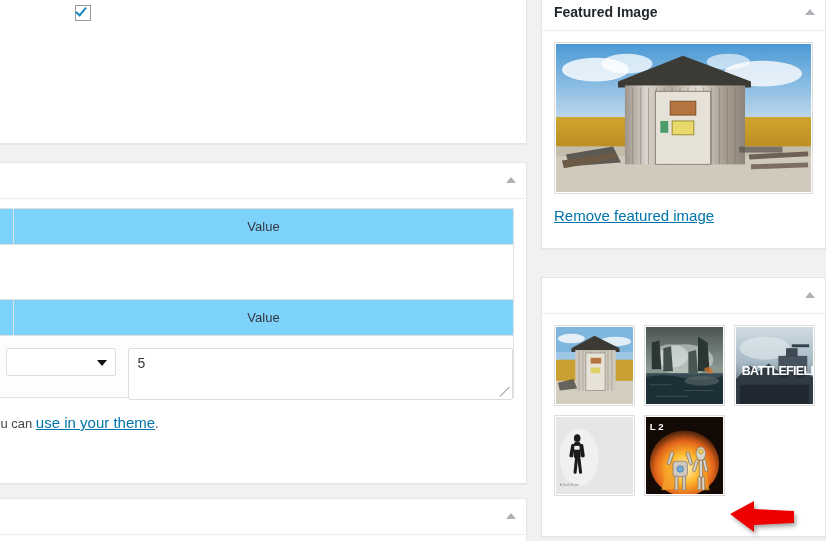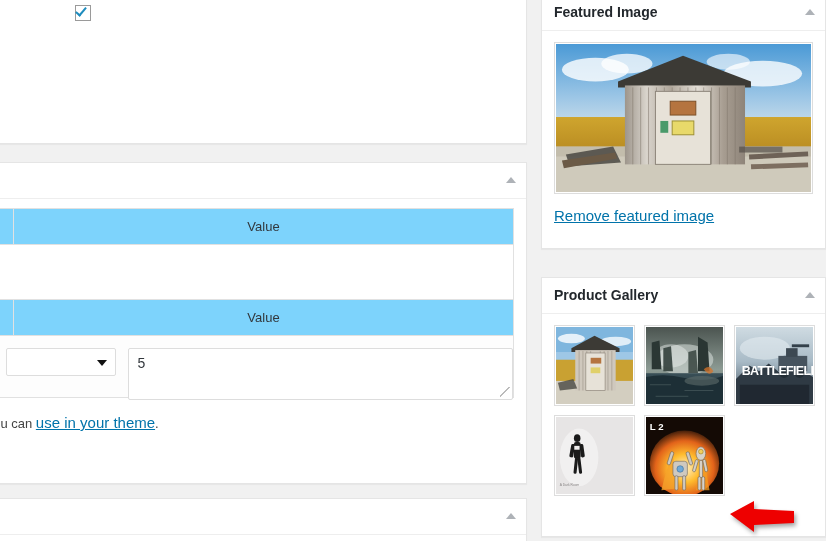--- a/index.html
+++ b/index.html
@@ -326,21 +326,20 @@
         </svg>
       </div>
       <div class="link-row">
         <a class="wp-link" href="#">Remove featured image</a>
       </div>
     </div>
   </div>
 
   <div class="postbox" id="panel-gallery">
     <div class="postbox-header">
-      <span class="postbox-title">Product Gallery</span>
       <span class="toggle-arrow"></span>
     </div>
     <div class="postbox-body">
       <div class="gal-grid">
 
         <div class="gal-item">
           <div class="gal-inner">
             <svg class="art" viewBox="0 0 80 80" preserveAspectRatio="none">
               <rect width="80" height="80" fill="#9ec7e6"></rect>
               <rect y="0" width="80" height="26" fill="#7fb6de"></rect>

